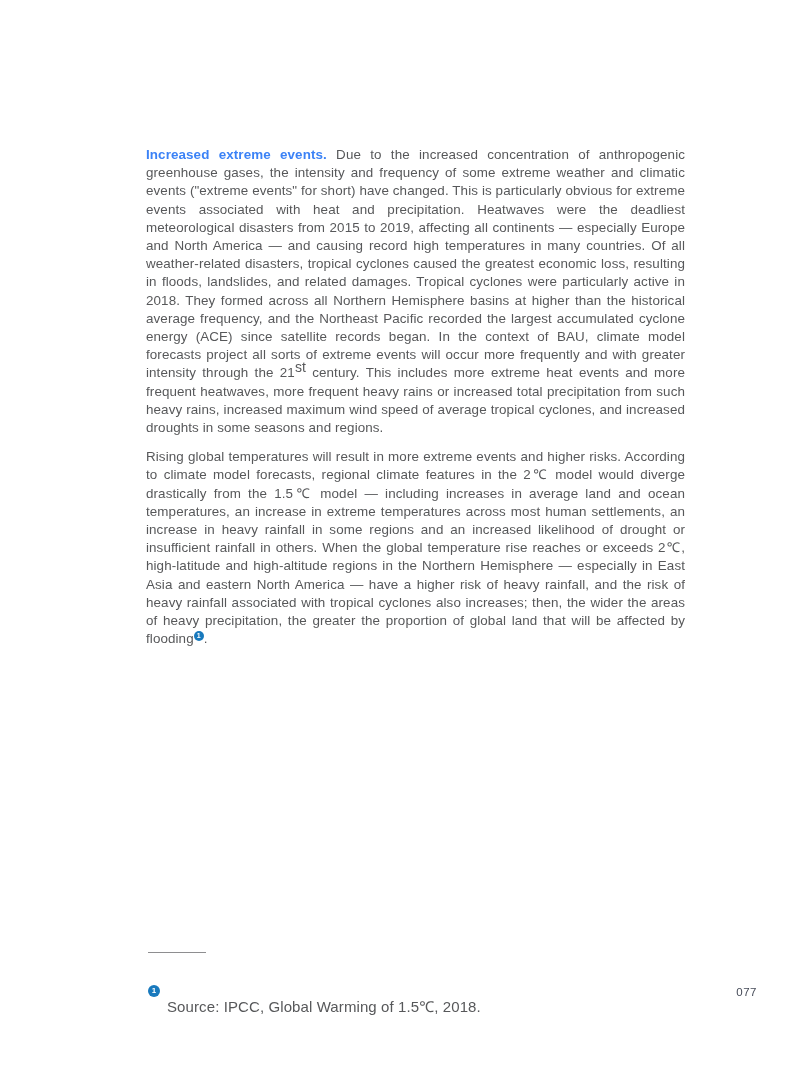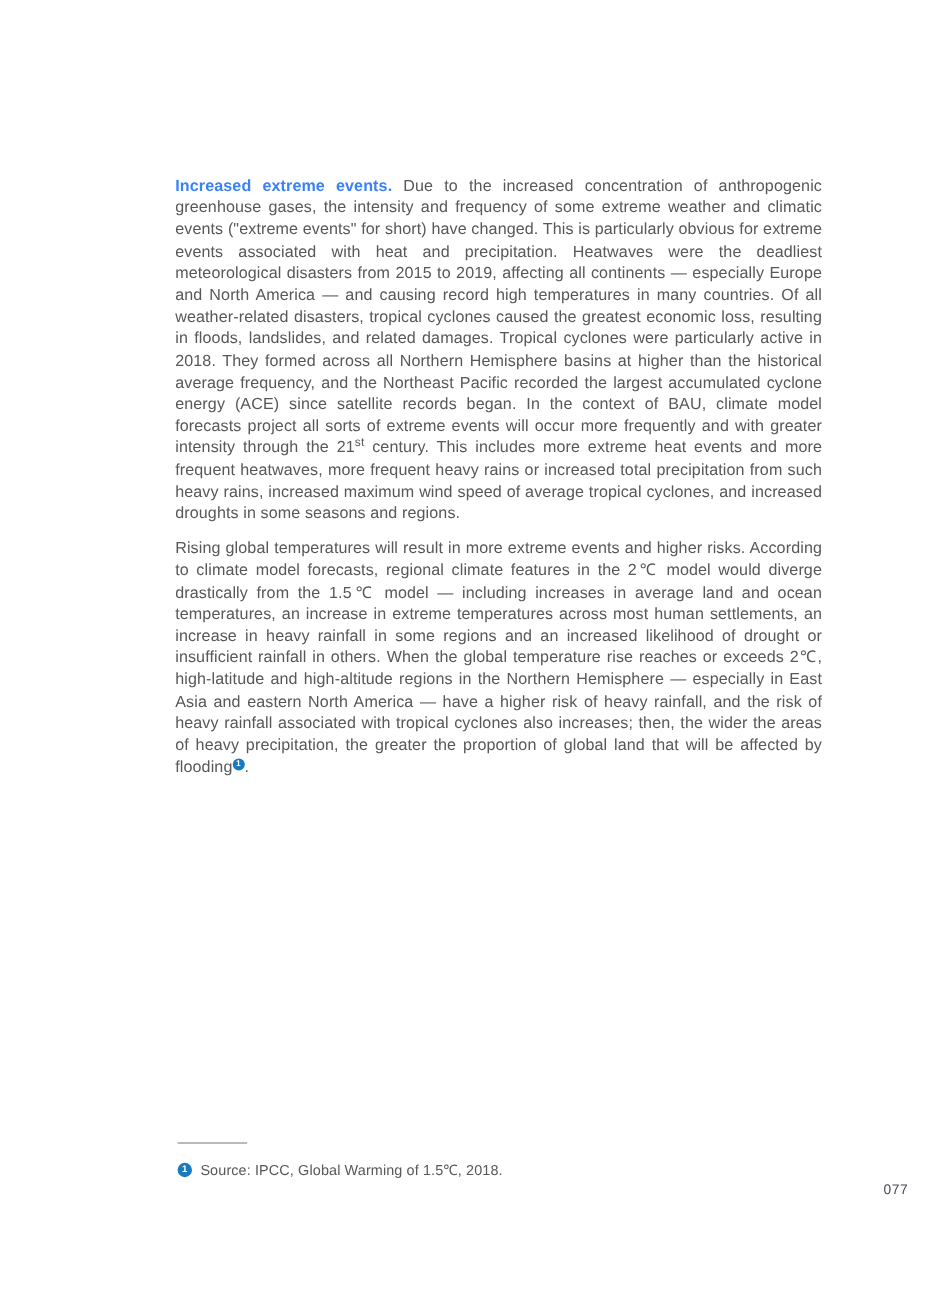--- a/index.html
+++ b/index.html
@@ -30,21 +30,21 @@
     letter-spacing: 0.1px;
   }
   .para + .para {
     margin-top: 11px;
   }
   .para strong {
     color: #3b82f6;
     font-weight: bold;
   }
   .ordinal-sup {
-    font-size: 10px;
+    font-size: 14px;
     vertical-align: super;
     line-height: 0;
   }
   .fn-ref {
     display: inline-block;
     width: 10px;
     height: 10px;
     border-radius: 50%;
     background: #1879bd;
     color: #ffffff;
@@ -80,23 +80,24 @@
     height: 12px;
     border-radius: 50%;
     background: #1879bd;
     color: #ffffff;
     font-size: 8px;
     font-weight: bold;
     line-height: 12px;
     text-align: center;
   }
   .fn-text {
-    font-size: 12px;
+    font-size: 15px;
     color: #57585a;
     letter-spacing: 0.1px;
+    margin-top: 30px;
   }
   .page-number {
     position: absolute;
     top: 986px;
     right: 36px;
     font-size: 11.5px;
     letter-spacing: 0.5px;
     color: #454a57;
   }
 </style>

